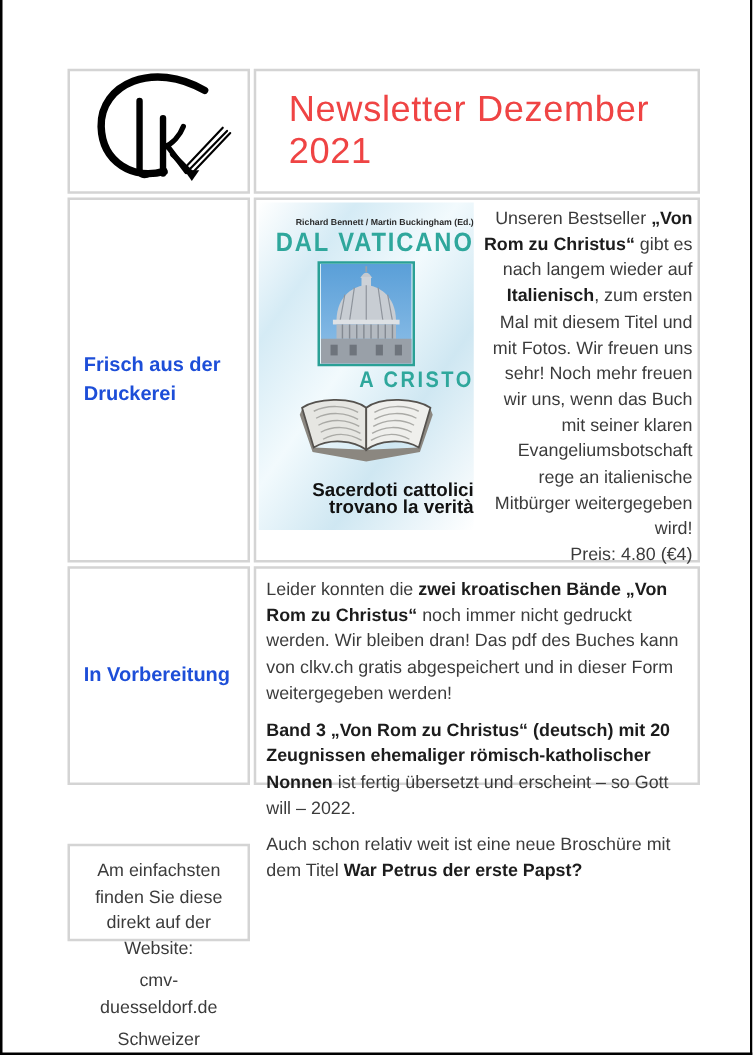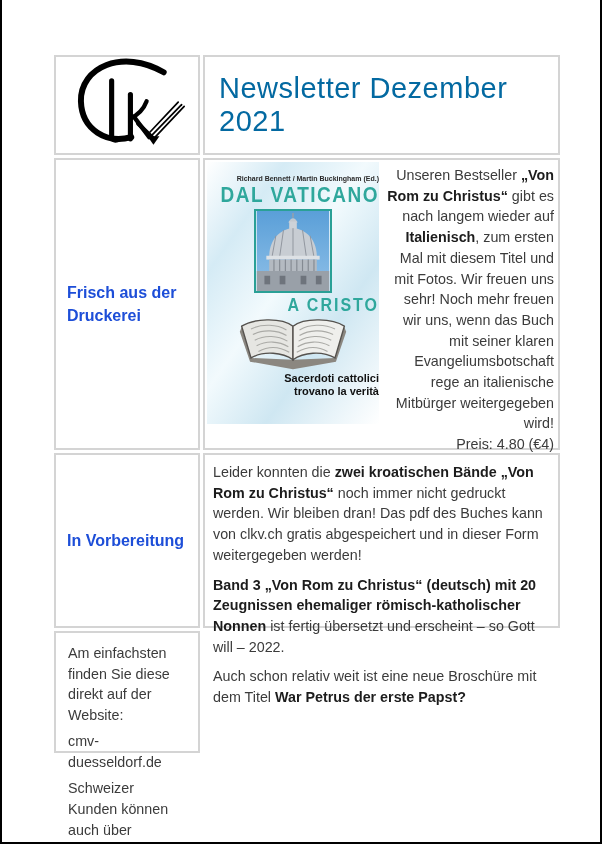--- a/index.html
+++ b/index.html
@@ -13,53 +13,53 @@
   .nl-table {
     position:absolute; left:52px; top:55px; width:506px;
     display:grid; grid-template-columns:146px 357px;
     grid-template-rows:100px 292px 175px 122px; gap:3px;
   }
   .cell { border:2px solid #d4d4d4; background:#fff; }
   .label-cell { display:flex; align-items:center; padding:0 4px 0 11px;
     color:#1d4ed8; font-weight:bold; font-size:16px; line-height:23px; }
   .label-cell.top { align-items:flex-start; padding-top:12px; }
   .logo-cell { display:flex; align-items:center; justify-content:center; }
-  .title-cell { display:flex; align-items:center; padding-left:14px;
-    color:#0369a1; font-size:29px; letter-spacing:.5px; }
+  .title-cell { display:flex; align-items:center; padding-left:26px;
+    color:#ef4444; font-size:29px; letter-spacing:.5px; }
   
   .druck-cell { padding:2px 2px 0 2px; }
   .druck-flex { display:flex; }
   .cover {
     position:relative; width:172px; height:262px; overflow:hidden; flex:0 0 172px;
     background:linear-gradient(125deg,#ffffff 0%,#d5ebf5 22%,#f2fafd 45%,#cfe7f2 68%,#ffffff 100%);
     text-align:right;
   }
   .cover .authors { margin-top:13px; font-size:7px; font-weight:bold; color:#2a2a2a; }
   .cover .t1 { margin-top:2px; font-size:19px; font-weight:800; letter-spacing:1.5px;
     color:#2fa79c; transform:scaleY(1.12); }
   .cover .photo { margin:3px auto 0 auto; width:78px; height:84px;
     border:2px solid #2aa096; display:block; }
   .cover .t2 { margin-top:3px; font-size:16px; font-weight:800; letter-spacing:2px;
     color:#2fa79c; transform:scaleY(1.12); }
   .cover .bible { display:block; margin:1px auto 0 auto; }
-  .cover .sub { margin-top:1px; font-size:11px; line-height:12.5px; font-weight:bold; color:#111; }
+  .cover .sub { margin-top:16px; font-size:15px; line-height:12.5px; font-weight:bold; color:#111; }
   .cover .pill { margin:6px auto 0 auto; width:88px; padding:3px 0 2px 0;
     background:#28a096; border-radius:7px; color:#fff; }
   .cover .pill .v { font-size:11px; font-weight:bold; }
   .cover .pill .p { font-size:6.5px; font-weight:bold; letter-spacing:1px; }
   .druck-text { margin-left:6px; padding:3px 2px 0 0; width:177px;
     font-size:14.3px; line-height:20.7px; color:#3b3b3b;text-align:right; }
   .b { font-weight:bold; color:#1c1c1c; }
   .red-note { margin:3px 0 0 4px; color:#ef4b4b; font-size:14.5px; }
   
   .vorb-cell { padding:7px 8px 0 8px; font-size:14.3px; line-height:20.7px; color:#3b3b3b; }
   .vorb-cell p { margin-bottom:9px; }
   
-  .cmv-cell { padding:10px 12px 0 12px; text-align:left;
-    font-size:14.3px; line-height:20.7px; color:#3b3b3b; }
+  .cmv-cell { padding:10px 12px 0 12px; text-align:center;
+    font-size:14.3px; line-height:20.7px; color:#3b3b3b;margin-top:44px; }
   .cmv-cell .line { margin-bottom:0; }
   .cmv-cell .site { margin:5px 0 6px 0; }
 </style>
 </head>
 <body>
 
 <div class="page">
   <div class="nl-table">
 
     <div class="cell logo-cell">

